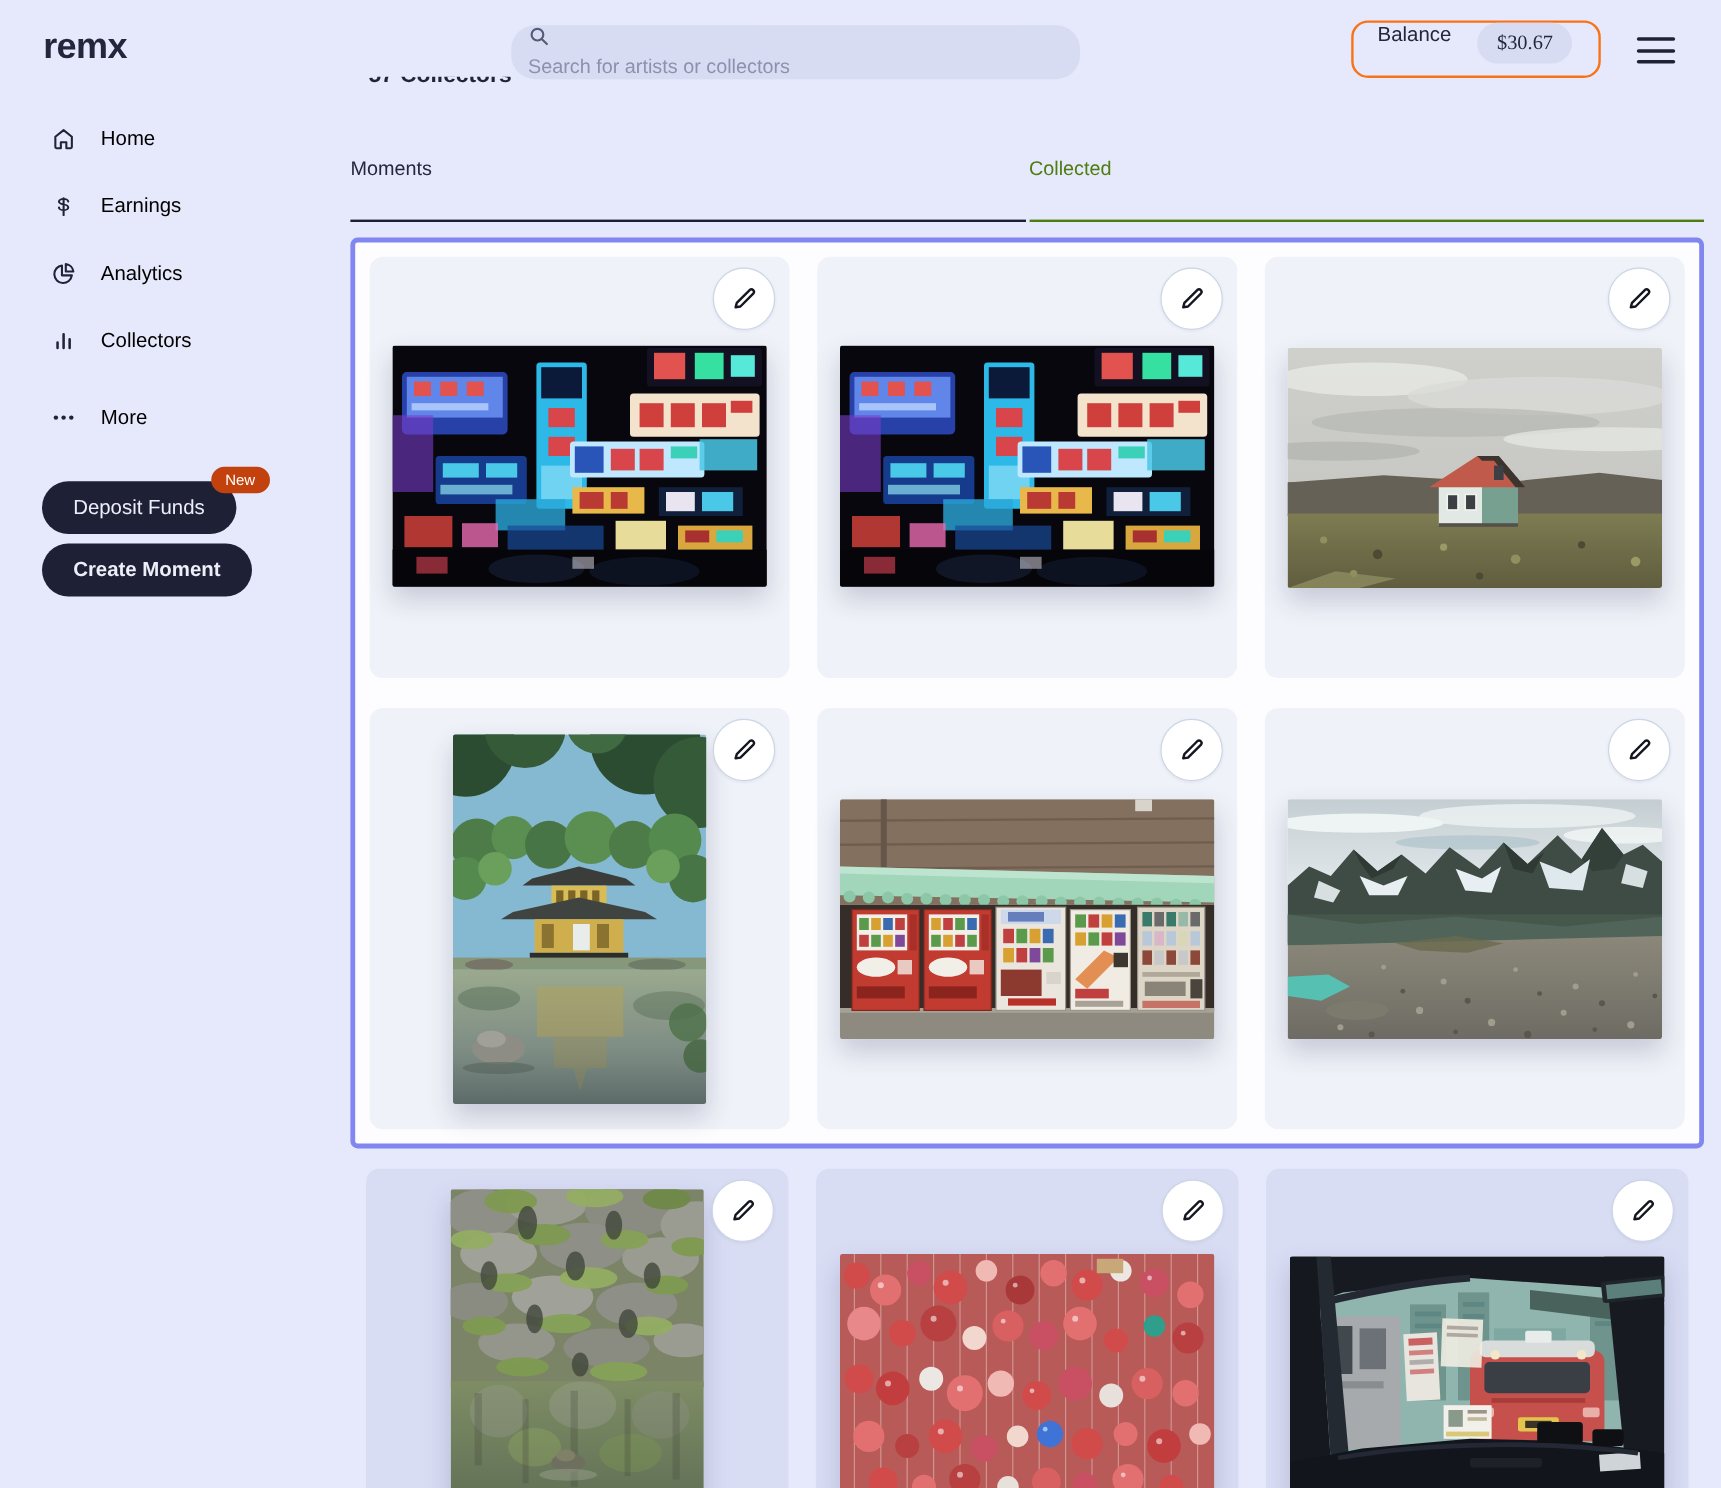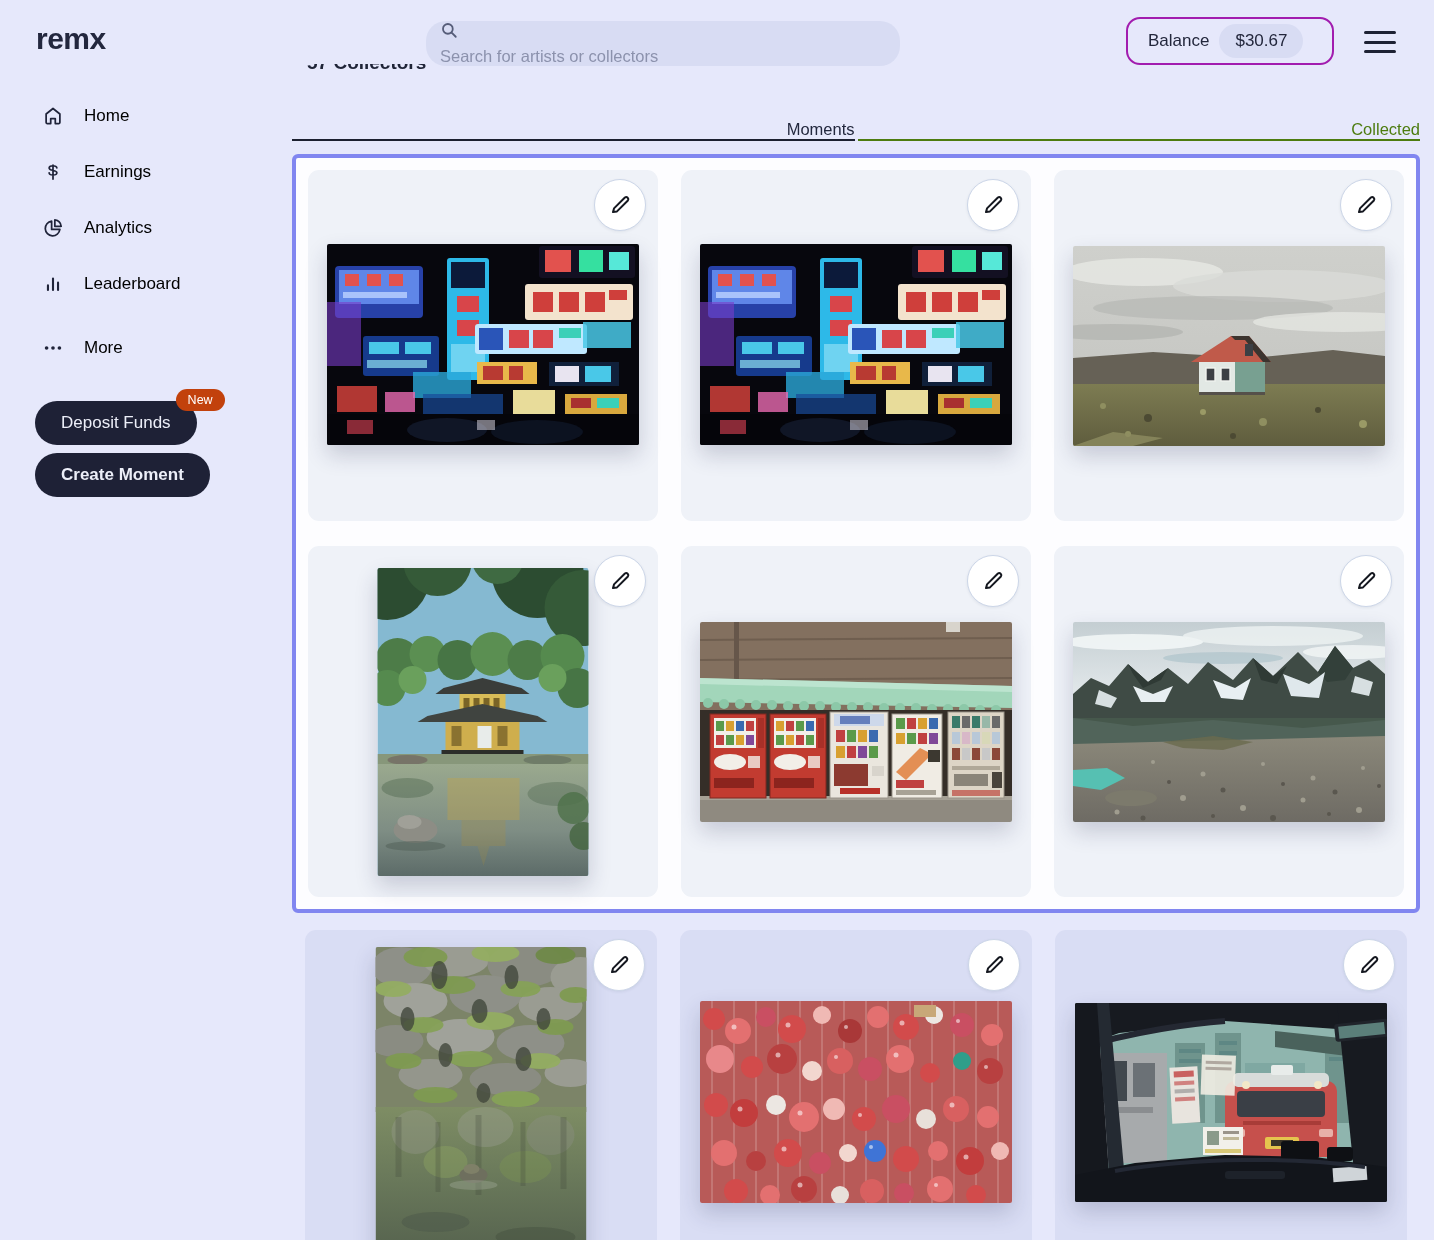--- a/index.html
+++ b/index.html
@@ -13,25 +13,25 @@
   
   .logo { position:absolute; left:36px; top:22px; font-size:30px; font-weight:800;
           letter-spacing:-0.5px; color:#23273e; cursor:pointer; }
   .search { position:absolute; left:426px; top:21px; width:474px; height:45px;
             background:#d8dcf3; border-radius:20px; display:flex; align-items:flex-start;
             padding:0 14px; gap:8px;flex-direction:column; }
   .search input { flex:1; border:none; outline:none; background:transparent;
                   font-size:16.5px; color:#3a3f58; font-family:inherit; }
   .search input::placeholder { color:#8c92ad; }
   .balance { position:absolute; left:1126px; top:17px; height:48px; min-width:208px;
-             border:2px solid #a21caf; border-radius:14px; display:flex; align-items:center;
-             padding:0 10px 0 20px; gap:10px; }
+             border:2px solid #f97316; border-radius:14px; display:flex; align-items:flex-start;
+             padding:0 10px 0 20px; gap:22px; }
   .balance .lbl { font-size:17px; color:#23273c; }
   .balance .amt { background:#d8dcf3; border-radius:999px; padding:7px 16px;
-                  font-size:17px; color:#23273c; }
+                  font-size:17px; color:#23273c;font-family:Liberation Serif, serif; }
   .hamburger { position:absolute; left:1364px; top:29px; width:32px; height:26px;
                display:flex; flex-direction:column; justify-content:space-between;
                padding:2px 0; cursor:pointer; }
   .hamburger span { display:block; height:3px; border-radius:2px; background:#1e2234; }
   
   .sidebar { position:absolute; left:0; top:88px; width:290px; }
   .nav-item { display:flex; align-items:center; gap:20px; height:56px; padding-left:42px;
               font-size:17px; color:#000000; cursor:pointer; }
   .nav-item.more { margin-top:8px;text-align:right; }
   .nav-item svg { width:22px; height:22px; flex:0 0 22px; }
@@ -42,21 +42,21 @@
   .btn-deposit { position:relative; }
   .badge-new { position:absolute; top:-12px; right:-28px; background:#c2410c; color:#fff;
                font-size:12.5px; padding:4px 12px; border-radius:11px; }
   .btn-create { margin-top:8px;font-weight:bold; }
   
   .main { position:absolute; left:292px; top:64px; width:1128px; }
   .collectors-clip { height:20px; overflow:hidden; padding-left:15px; }
   .collectors-clip span { display:block; margin-top:-12px; font-size:19px; font-weight:700;
                           color:#1f2437; }
   .tabs { margin-top:36px; display:flex; }
-  .tab { width:50%; text-align:right; font-size:16.5px; padding-bottom:0; cursor:pointer; }
+  .tab { width:50%; text-align:left; font-size:16.5px; padding-bottom:32px; cursor:pointer;margin-top:12px; }
   .tab.active { color:#23283e; border-bottom:2px solid #1c2030; }
   .tab.inactive { color:#4d7c0f; border-bottom:2px solid #4d7c0f; margin-left:3px; }
   .moments-box { margin-top:13px; border:4px solid #8186f0; border-radius:6px;
                  background:#fdfdff; padding:12px; }
   .grid { display:grid; grid-template-columns:repeat(3,1fr); column-gap:23px; row-gap:25px; }
   .card { position:relative; height:351px; border-radius:11px; background:#eff2f8;
           cursor:pointer; }
   .grid.outer { margin:17px 13px 0 13px; }
   .grid.outer .card { background:#d9ddf4; height:351px; }
   .photo { position:absolute; left:50%; transform:translateX(-50%);
@@ -117,21 +117,21 @@
     <svg viewBox="0 0 24 24" class="icon-stroke">
       <path d="M10.5 4.6a8 8 0 1 0 9 9h-9z"></path>
       <path d="M14 3.2a8 8 0 0 1 6.9 6.9H14z"></path>
     </svg>
     <span>Analytics</span>
   </div>
   <div class="nav-item">
     <svg viewBox="0 0 24 24" class="icon-stroke" style="stroke-width:2.3">
       <path d="M6.5 13.5v5M12 6v12.5M17.5 10.5v8"></path>
     </svg>
-    <span>Leaderboard</span>
+    <span>Collectors</span>
   </div>
   <div class="nav-item more">
     <svg viewBox="0 0 24 24">
       <circle cx="5" cy="12" r="2" fill="#20243a"></circle>
         <circle cx="12" cy="12" r="2" fill="#20243a"></circle>
         <circle cx="19" cy="12" r="2" fill="#20243a"></circle>
     </svg>
     <span>More</span>
   </div>
 

